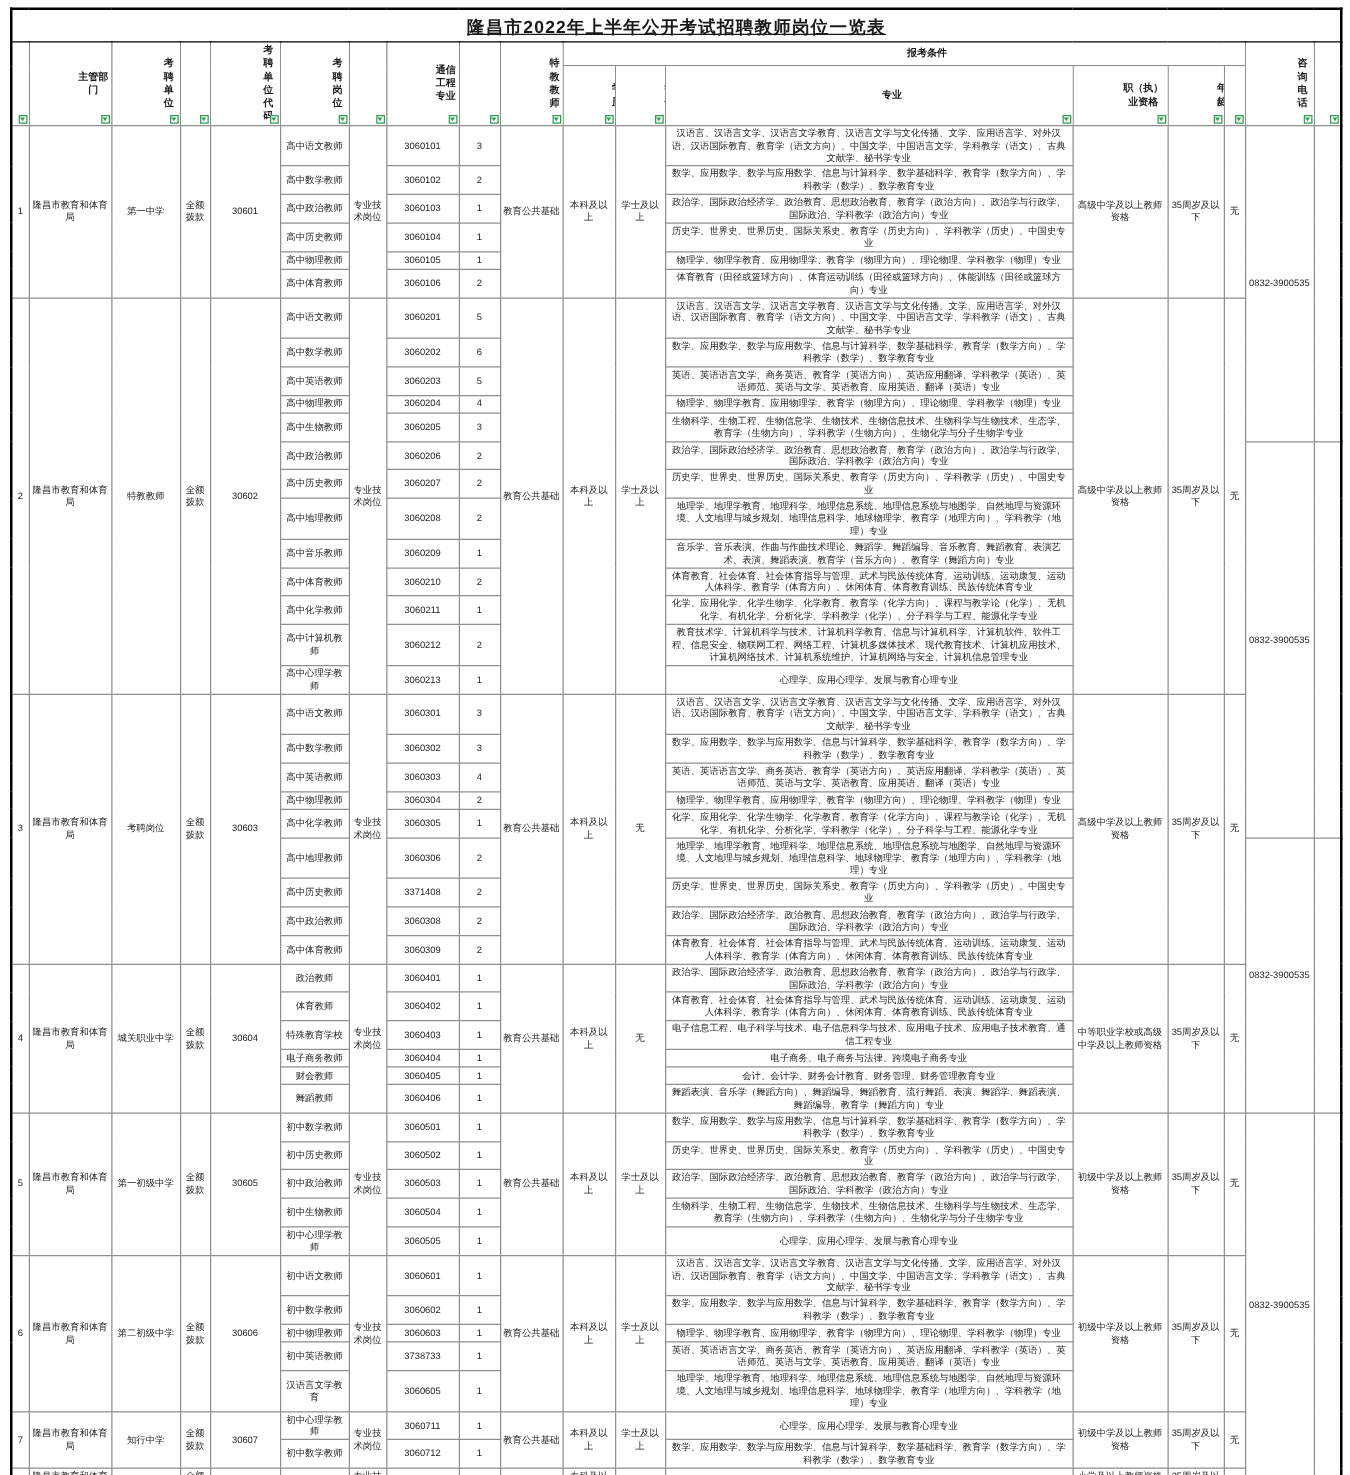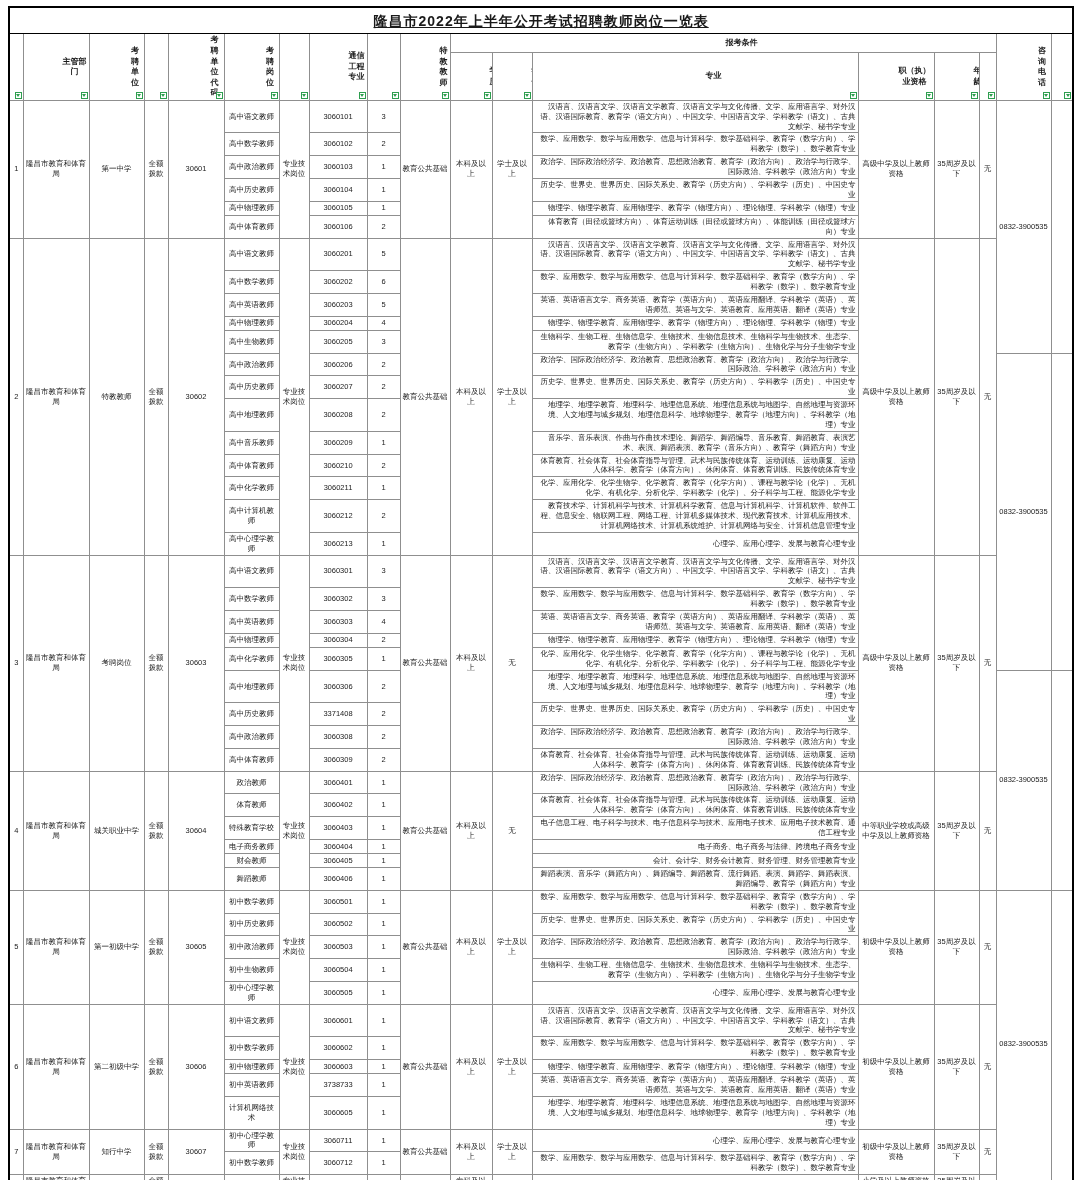--- a/index.html
+++ b/index.html
@@ -6,21 +6,21 @@
   body{font-family:"Liberation Sans","DejaVu Sans",sans-serif;color:#1a1a1a;}
   .sheet{width:1064px;margin:6px auto 0 auto;}
   table{border-collapse:collapse;table-layout:fixed;width:1064px;border:2px solid #000;background:#fff;}
   th,td{border:1px solid #8f8f8f;padding:1px 2px;font-size:7.5px;line-height:1.32;
         text-align:center;vertical-align:middle;word-break:break-all;overflow:hidden;}
   th{font-weight:bold;position:relative;background:#fff;padding-left:39px;}
   .title-row th{font-size:14px;letter-spacing:1px;padding:4px 0 3px 0;border-bottom:1px solid #000;text-decoration:underline;}
   .h1 th{height:13px;font-size:8px;}
   .h2 th{height:36px;font-size:8px;}
   td{height:11px;}
-  .c-major{text-align:right;}
+  .c-major{text-align:center;}
   .group-start td{border-top:1.5px solid #2a2a2a;}
   .vwrap{width:9px;margin:0 auto;line-height:1.15;}
   
   .flt{position:absolute;right:1px;bottom:1px;width:7px;height:7px;box-sizing:border-box;
        border:1px solid #2e9e4f;display:flex;align-items:center;justify-content:center;background:#fff;}
   .flt-t{display:block;width:0;height:0;border-left:2px solid transparent;
          border-right:2px solid transparent;border-top:3px solid #2e9e4f;}
 </style>
 </head>
 <body>
@@ -447,21 +447,21 @@
           <td>1</td>
           <td class="c-major">物理学、物理学教育、应用物理学、教育学（物理方向）、理论物理、学科教学（物理）专业</td>
         </tr>
         <tr>
           <td>初中英语教师</td>
           <td>3738733</td>
           <td>1</td>
           <td class="c-major">英语、英语语言文学、商务英语、教育学（英语方向）、英语应用翻译、学科教学（英语）、英语师范、英语与文学、英语教育、应用英语、翻译（英语）专业</td>
         </tr>
         <tr>
-          <td>计算机网络技术</td>
+          <td>汉语言文学教育</td>
           <td>3060605</td>
           <td>1</td>
           <td class="c-major">地理学、地理学教育、地理科学、地理信息系统、地理信息系统与地图学、自然地理与资源环境、人文地理与城乡规划、地理信息科学、地球物理学、教育学（地理方向）、学科教学（地理）专业</td>
         </tr>
         <tr class="group-start">
           <td rowspan="2">7</td>
           <td rowspan="2">隆昌市教育和体育局</td>
           <td rowspan="2">知行中学</td>
           <td rowspan="2">全额拨款</td>
           <td rowspan="2">30607</td>

